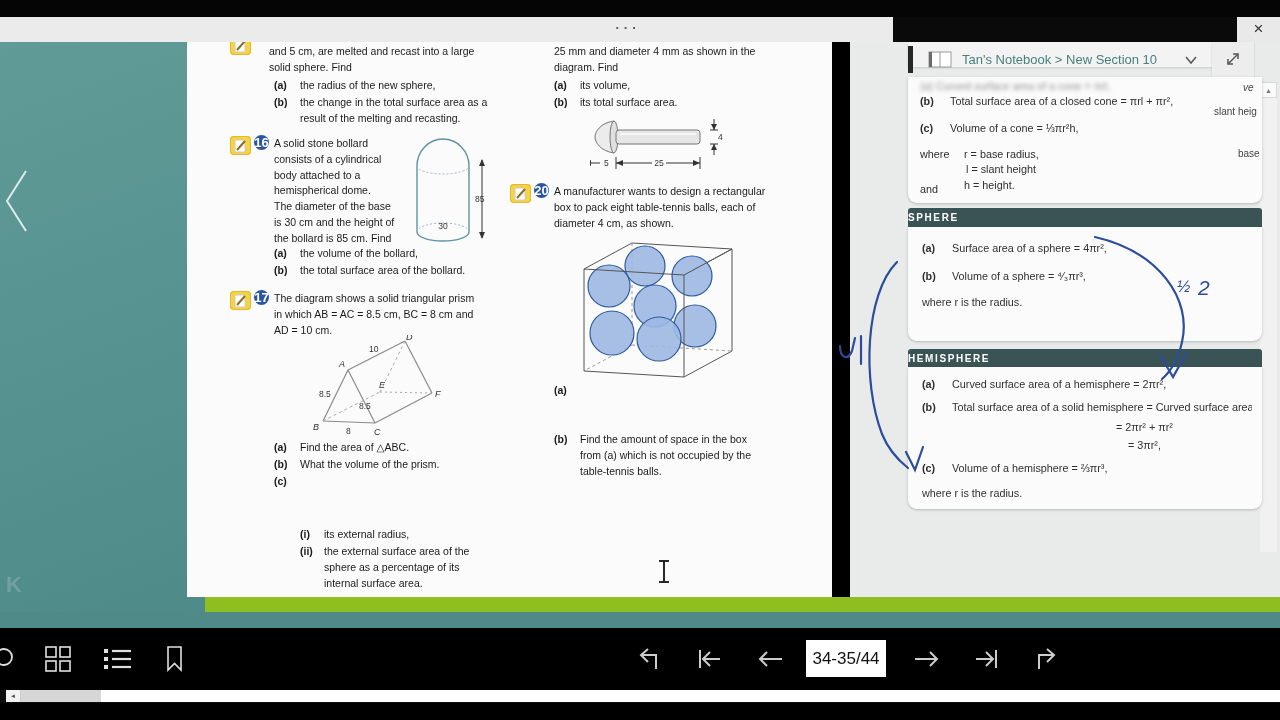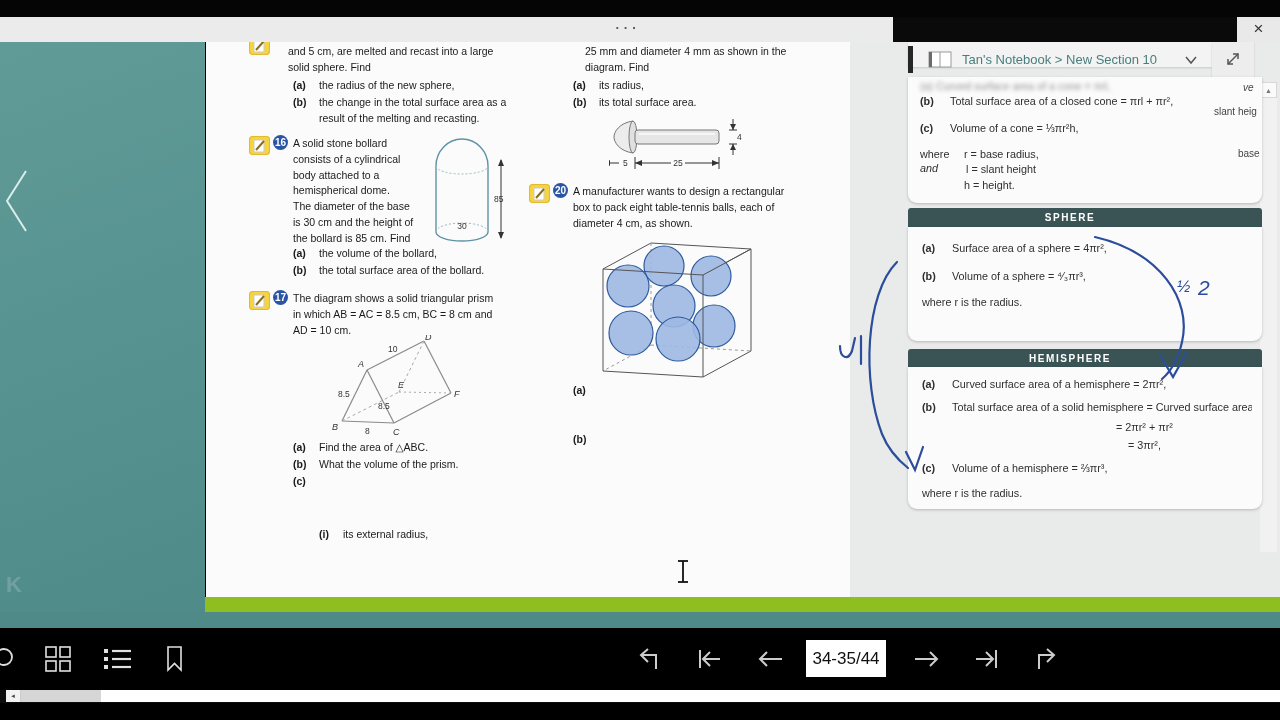--- a/index.html
+++ b/index.html
@@ -8,38 +8,38 @@
   
   .topblack{left:0;top:0;width:1280px;height:17px;background:#050505;}
   .topgray{left:0;top:17px;width:893px;height:25px;background:#ebebeb;}
   .topdots{left:598px;top:17px;width:60px;height:25px;color:#555;font-size:13px;font-weight:bold;letter-spacing:4px;text-align:center;line-height:22px;}
   .toprightblack{left:893px;top:17px;width:344px;height:25px;background:#0a0a0a;}
   .closebtn{left:1237px;top:17px;width:43px;height:25px;background:#e9e9e9;color:#333;font-size:17px;text-align:center;line-height:24px;cursor:default;}
   
   .teal{left:0;top:42px;width:205px;height:586px;background:linear-gradient(160deg,#619b97 0%,#559290 55%,#4d8a88 100%);}
   .watermark{left:6px;top:530px;color:#ffffff;opacity:.18;font-size:22px;font-weight:bold;}
   
-  .page{left:206px;top:42px;width:645px;height:555px;background:#fbfbfb;overflow:hidden;}
+  .page{left:187px;top:42px;width:645px;height:555px;background:#fbfbfb;overflow:hidden;}
   .greenbar{left:205px;top:597px;width:1075px;height:15px;background:#8ebe1f;}
   .tealstrip{left:0;top:612px;width:1280px;height:16px;background:#4f8a88;}
   .t{font-size:10.5px;line-height:15.8px;color:#1a1a1a;}
   .pre{white-space:pre-line;}
   .row{display:flex;align-items:flex-start;}
   .lb{font-weight:700;flex:none;width:26px;}
   .lb2{font-weight:700;flex:none;width:24px;}
-  .qnum{width:15px;height:15px;border-radius:50%;background:#2a55a4;color:#fff;font-size:10px;font-weight:bold;display:flex;align-items:center;justify-content:center;}
+  .qnum{width:15px;height:15px;border-radius:50%;background:#2a55a4;color:#fff;font-size:13px;font-weight:bold;display:flex;align-items:center;justify-content:center;}
   .note{width:21px;height:19px;background:#f6d43f;border-radius:4px;box-shadow:0 0 0 1px #e3b92f inset;}
   
   .panel{left:850px;top:42px;width:430px;height:555px;background:#e9eaea;}
   .nbheader{left:908px;top:42px;width:304px;height:25px;background:#f3f3f3;box-shadow:0 1px 2px rgba(0,0,0,.15);}
   .nbexpand{left:1212px;top:42px;width:42px;height:35px;background:#ededed;box-shadow:0 1px 2px rgba(0,0,0,.15);}
   .nbsliver{left:908px;top:46px;width:5px;height:27px;background:#262626;}
   .nbtitle{color:#467f7d;font-size:13px;line-height:35px;}
   .card{background:#fbfbfb;border-radius:0 0 9px 9px;box-shadow:0 1px 3px rgba(0,0,0,.22);}
-  .secbar{background:#3a5456;color:#fff;font-size:10px;font-weight:bold;letter-spacing:1.6px;text-align:center;padding-right:30px;line-height:19px;border-radius:3px 3px 0 0;box-sizing:border-box;}
+  .secbar{background:#3a5456;color:#fff;font-size:10px;font-weight:bold;letter-spacing:1.6px;text-align:left;padding-right:30px;line-height:19px;border-radius:3px 3px 0 0;box-sizing:border-box;}
   .nbt{font-size:10.8px;color:#2f2f2f;line-height:14px;}
   .fl{font-weight:700;flex:none;width:30px;}
   .ghost{filter:blur(2px);opacity:.55;overflow:hidden;white-space:nowrap;}
   .cut{white-space:nowrap;overflow:hidden;}
   .frag{color:#444;font-size:10px;}
   .scrolltrack{left:1260px;top:82px;width:17px;height:470px;background:#f1f1f1;}
   .scrollup{width:17px;height:16px;background:#fafafa;color:#777;font-size:7px;text-align:center;line-height:16px;border:1px solid #d8d8d8;box-sizing:border-box;}
   
   .toolbar{left:0;top:628px;width:1280px;height:62px;background:#000;}
   .pagebox{left:806px;top:640px;width:80px;height:37px;background:#fff;color:#111;font-size:17px;text-align:center;line-height:37px;}
@@ -165,26 +165,32 @@
         <span class="lb">(b)</span>
         <span>What the volume of the prism.</span>
       </div>
     <div class="abs row t" style="left:87px;top:432px;width:235px;">
         <span class="lb">(c)</span>
       </div>
     <div class="abs row t" style="left:113px;top:485px;width:210px;">
         <span class="lb2">(i)</span>
         <span>its external radius,</span>
       </div>
-
-    <div class="abs t pre" style="left:367px;top:2px;width:240px;margin-left:12px;">25 mm and diameter 4 mm as shown in the
+    <div class="abs row t" style="left:113px;top:502px;width:210px;">
+        <span class="lb2">(ii)</span>
+        <span class="pre">the external surface area of the
+sphere as a percentage of its
+internal surface area.</span>
+      </div>
+
+    <div class="abs t pre" style="left:367px;top:2px;width:240px;">25 mm and diameter 4 mm as shown in the
 diagram. Find</div>
     <div class="abs row t" style="left:367px;top:36px;width:230px;">
         <span class="lb">(a)</span>
-        <span>its radius,</span>
+        <span>its volume,</span>
       </div>
     <div class="abs row t" style="left:367px;top:53px;width:230px;">
         <span class="lb">(b)</span>
         <span>its total surface area.</span>
       </div>
     <svg class="abs" style="left:403px;top:73px;" width="140" height="58" viewBox="0 0 140 58">
       <path d="M24 6 C10 8 5 17 5 22 C5 27 10 36 24 38 Z" fill="#ececec" stroke="#777" stroke-width="1"></path>
       <ellipse cx="24" cy="22" rx="4" ry="16" fill="#e0e0e0" stroke="#777" stroke-width="1"></ellipse>
       <rect x="26" y="15" width="84" height="14" rx="3" fill="#e6e6e6" stroke="#777" stroke-width="1"></rect>
       <line x1="30" y1="19" x2="106" y2="19" stroke="#fff" stroke-width="2" opacity=".7"></line>
@@ -238,20 +244,23 @@
       <g stroke="#555" stroke-width="1" fill="none">
         <polyline points="12,34 12,136 112,142 112,40 12,34"></polyline>
         <line x1="112" y1="40" x2="160" y2="14"></line>
       </g>
     </svg>
     <div class="abs row t" style="left:367px;top:341px;width:240px;">
         <span class="lb">(a)</span>
       </div>
     <div class="abs row t" style="left:367px;top:390px;width:240px;">
         <span class="lb">(b)</span>
+        <span class="pre">Find the amount of space in the box
+from (a) which is not occupied by the
+table-tennis balls.</span>
       </div>
 
     <svg class="abs" style="left:468px;top:516px;" width="20" height="28">
       <line x1="4" y1="3" x2="14" y2="3" stroke="#111" stroke-width="1.8"></line>
       <line x1="4" y1="24" x2="14" y2="24" stroke="#111" stroke-width="1.8"></line>
       <line x1="9" y1="3" x2="9" y2="24" stroke="#111" stroke-width="1.8"></line>
     </svg>
   </div>
 
   <div class="abs panel"></div>
@@ -285,21 +294,21 @@
         <span class="fl">(b)</span>
         <span>Total surface area of a closed cone = πrl + πr²,</span>
       </div>
     <div class="abs row nbt" style="left:12px;top:44px;width:330px;">
         <span class="fl">(c)</span>
         <span>Volume of a cone = ⅓πr²h,</span>
       </div>
     <div class="abs nbt" style="left:12px;top:70px;">where</div>
     <div class="abs nbt" style="left:56px;top:70px;">r = base radius,</div>
     <div class="abs nbt" style="left:58px;top:85px;">l = slant height</div>
-    <div class="abs nbt" style="left:12px;top:84px;font-style:italic;">and</div>
+    <div class="abs nbt" style="left:12px;top:105px;">and</div>
     <div class="abs nbt" style="left:56px;top:101px;">h = height.</div>
   </div>
   <div class="abs frag" style="left:1243px;top:82px;font-style:italic;">ve</div>
   <div class="abs frag" style="left:1214px;top:106px;">slant heig</div>
   <div class="abs frag" style="left:1238px;top:148px;text-align:right;">base</div>
 
   <div class="abs secbar" style="left:908px;top:208px;width:354px;height:19px;">SPHERE</div>
   <div class="abs card" style="left:908px;top:227px;width:354px;height:114px;">
     <div class="abs row nbt" style="left:14px;top:14px;width:330px;">
         <span class="fl">(a)</span>

